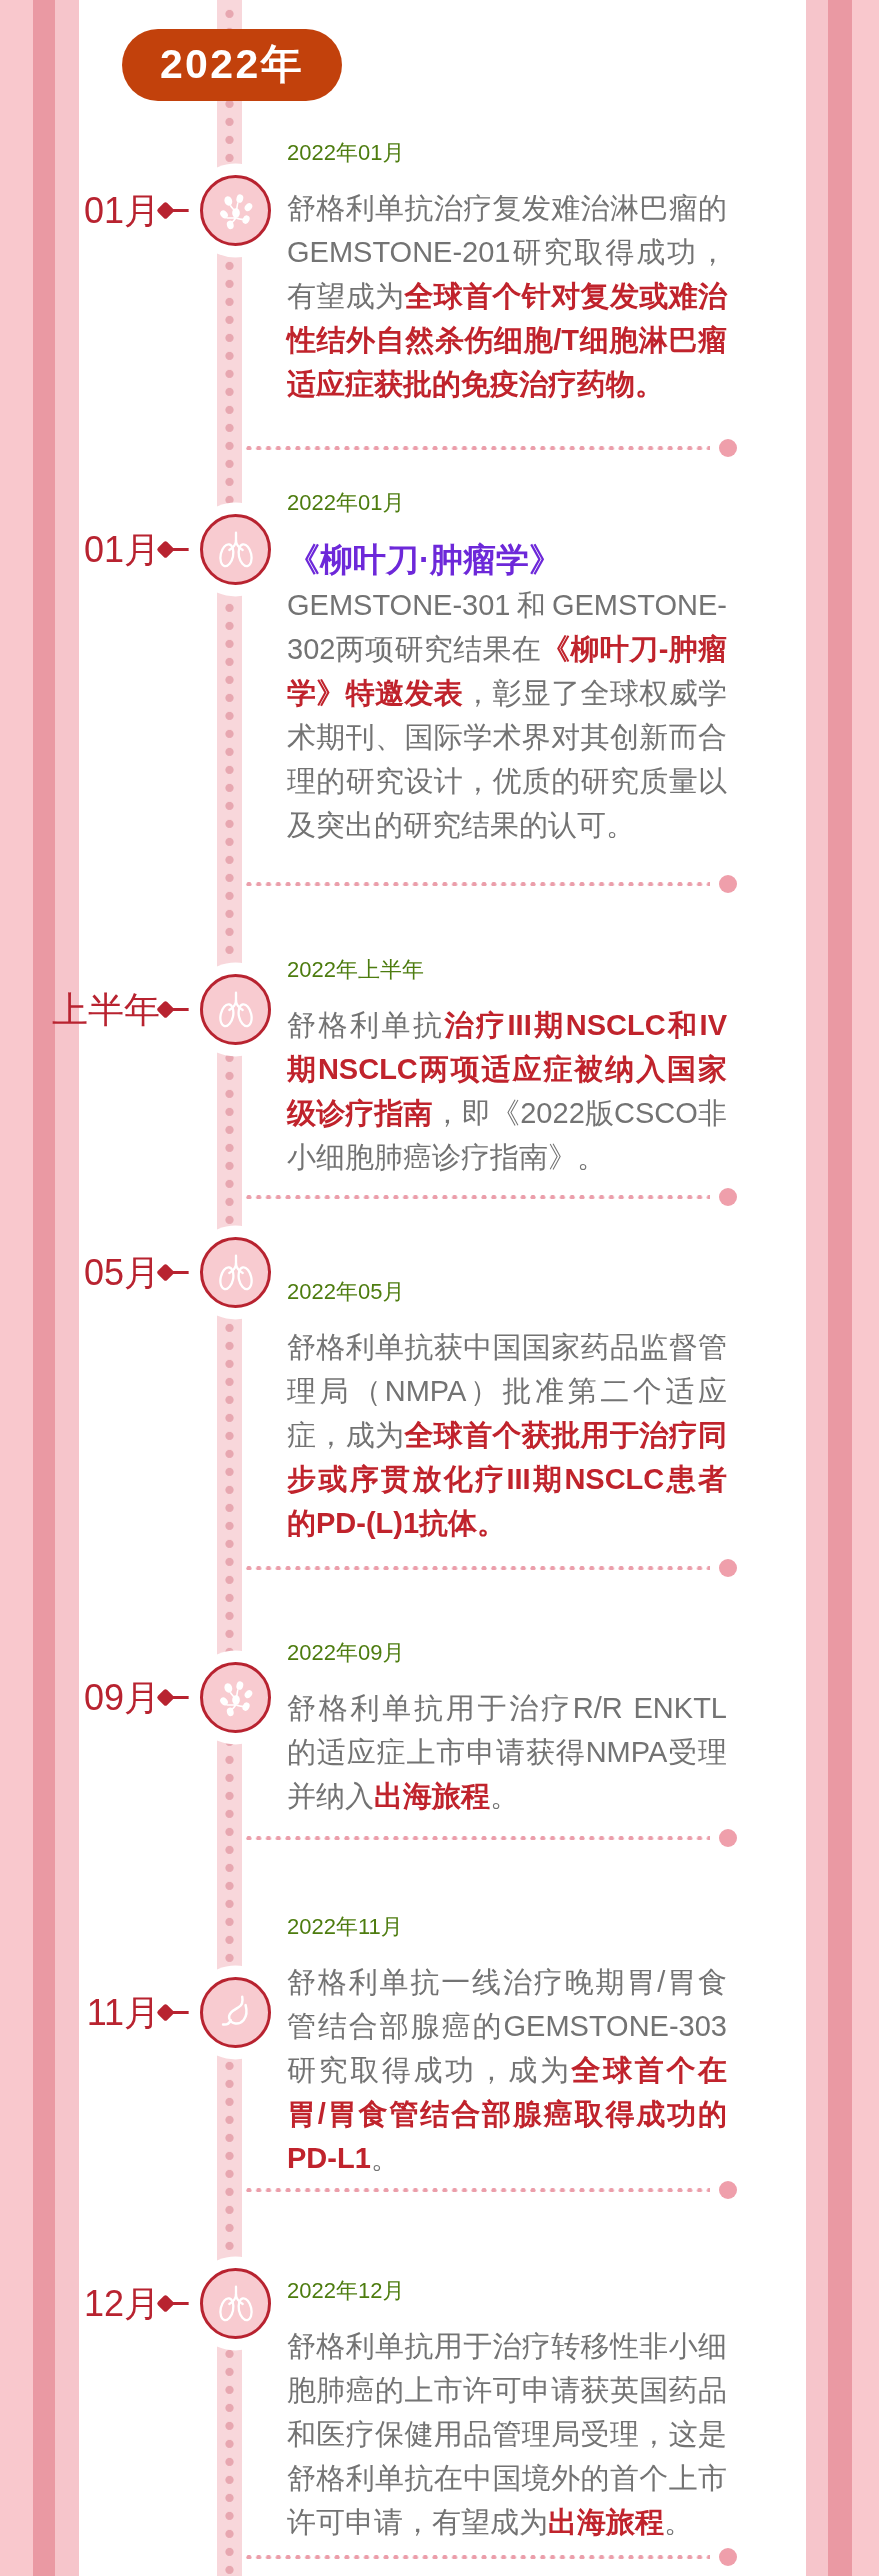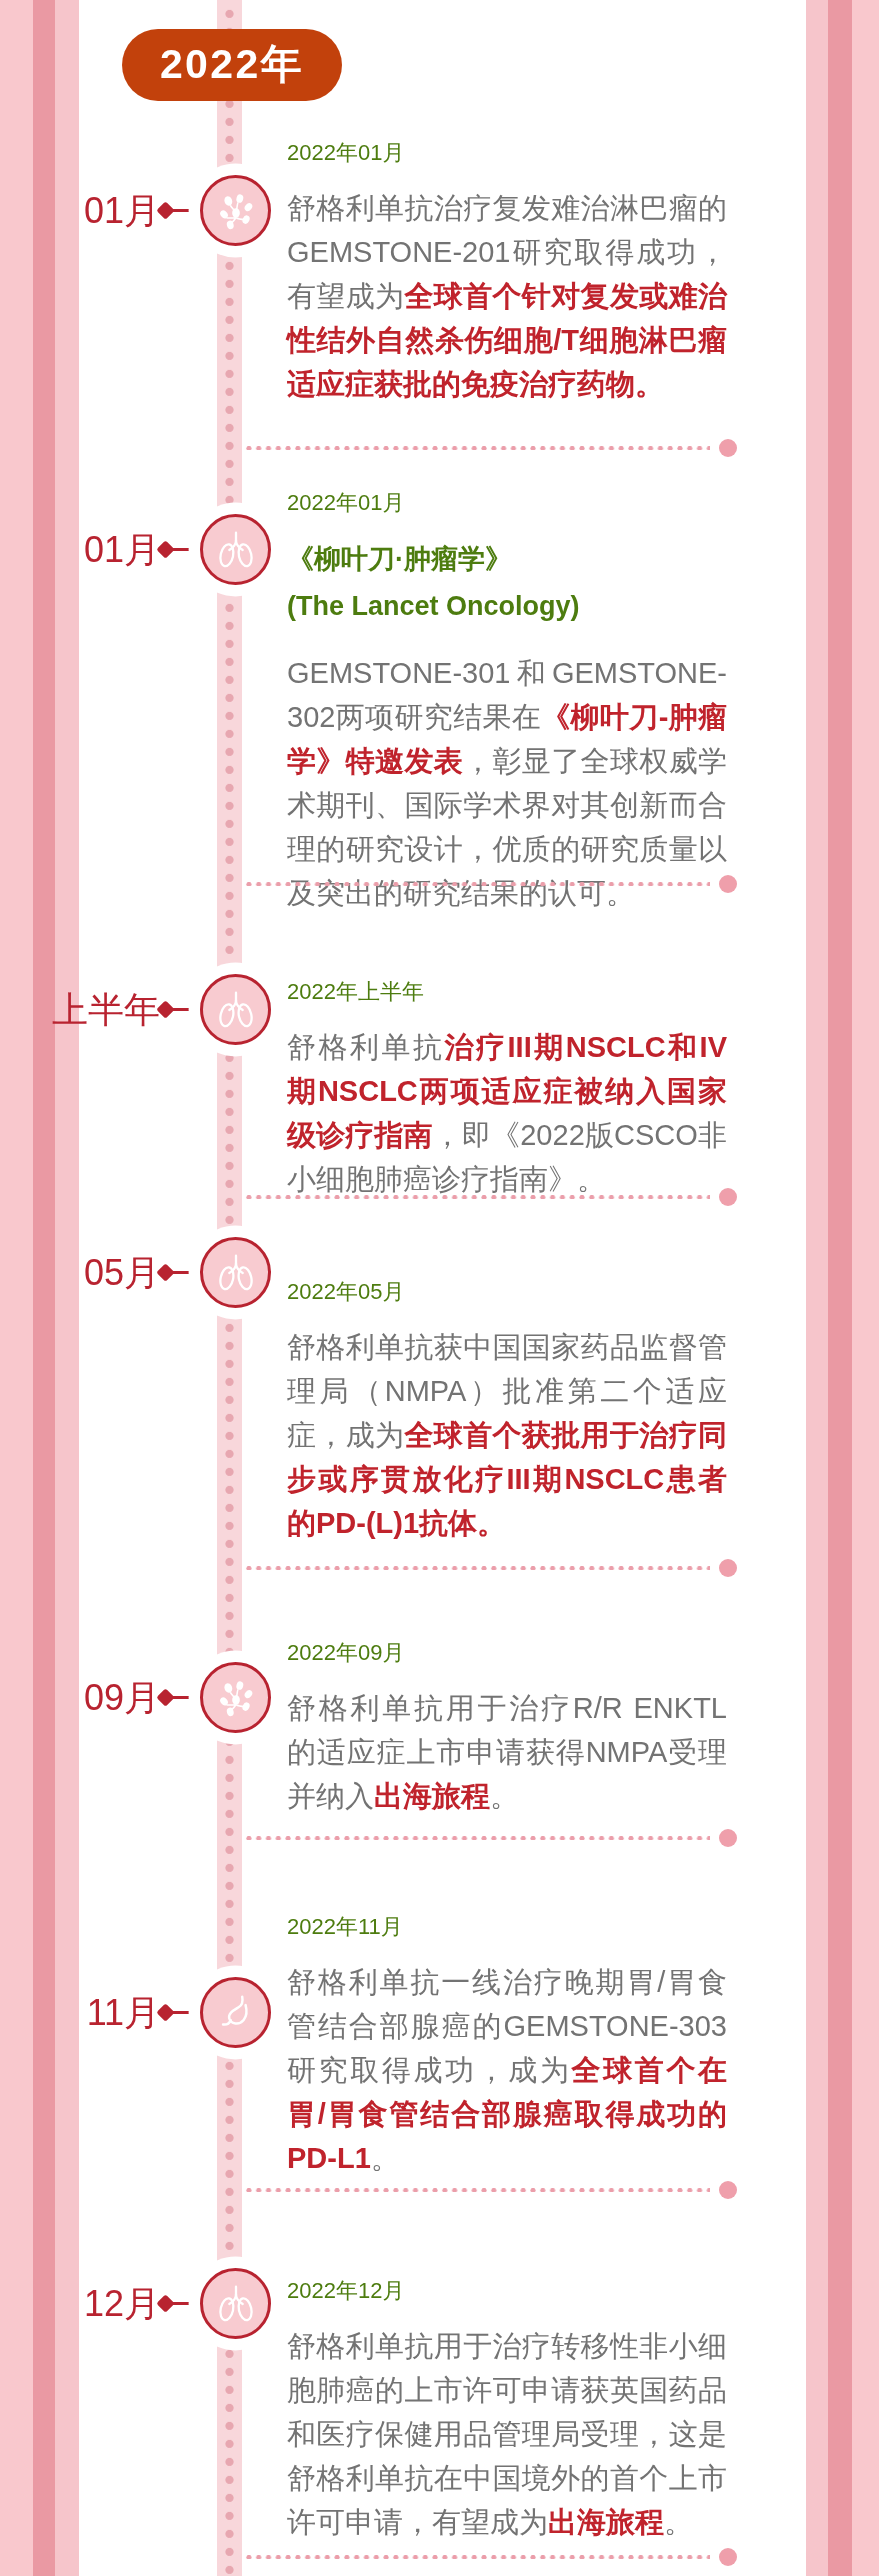--- a/index.html
+++ b/index.html
@@ -43,21 +43,21 @@
   .icon-circle{
     position:absolute;left:200px;top:0;width:65px;height:65px;
     border:3.3px solid #b82330;border-radius:50%;background:#f8cbd0;
     box-shadow:0 0 0 11.4px #ffffff;
     display:flex;align-items:center;justify-content:center;
   }
   .icon-svg{width:46px;height:46px;display:block;}
   
   .content{position:absolute;left:287px;width:440px;}
   .date{font-size:22px;color:#4d7c0f;margin:0 0 18px 0;font-weight:500;}
-  .entry-title{font-size:27px;line-height:47px;color:#4d7c0f;font-weight:700;margin:0 0 21px 0;}
+  .entry-title{font-size:33px;line-height:47px;color:#6d28d9;font-weight:700;margin:0 0 21px 0;}
   .body{font-size:29px;line-height:44px;margin:0;text-align:justify;color:#737373;}
   .seg-gray{color:#737373;}
   .seg-red{color:#c0232c;font-weight:700;}
   
   .separator{position:absolute;left:244px;width:493px;height:18px;}
   .separator .dots{
     position:absolute;left:0;top:6.5px;width:466px;height:4.9px;
     background-image:radial-gradient(circle,#eb9eaa 2.3px,rgba(0,0,0,0) 2.8px);
     background-size:9.8px 4.9px;background-position:0 50%;background-repeat:repeat-x;
   }
@@ -143,41 +143,40 @@
       <div class="connector"></div>
       <div class="icon-circle">
         <svg class="icon-svg" viewBox="0 0 56 56" width="46" height="46">
             <use href="#sym-lungs"></use>
           </svg>
       </div>
     </div>
     <div class="content" style="top:488px">
       <div class="date">2022年01月</div>
       <h3 class="entry-title" style="margin-bottom:0">《柳叶刀·肿瘤学》</h3>
-      <h3 class="entry-title">(The Lancet Oncology)</h3>
       <p class="body"><span class="seg-gray">GEMSTONE-301和GEMSTONE-302两项研究结果在</span><span class="seg-red">《柳叶刀-肿瘤学》特邀发表</span><span class="seg-gray">，彰显了全球权威学术期刊、国际学术界对其创新而合理的研究设计，优质的研究质量以及突出的研究结果的认可。</span></p>
     </div>
   </section>
   <div class="separator" style="top:875px">
     <div class="dots"></div>
     <div class="end-dot"></div>
   </div>
 
   <section>
     <div class="marker" style="top:974px">
       <div class="month">上半年</div>
       <div class="diamond"></div>
       <div class="connector"></div>
       <div class="icon-circle">
         <svg class="icon-svg" viewBox="0 0 56 56" width="46" height="46">
             <use href="#sym-lungs"></use>
           </svg>
       </div>
     </div>
-    <div class="content" style="top:977px">
+    <div class="content" style="top:955px">
       <div class="date">2022年上半年</div>
       <p class="body"><span class="seg-gray">舒格利单抗</span><span class="seg-red">治疗III期NSCLC和IV期NSCLC两项适应症被纳入国家级诊疗指南</span><span class="seg-gray">，即《2022版CSCO非小细胞肺癌诊疗指南》。</span></p>
     </div>
   </section>
   <div class="separator" style="top:1188px">
     <div class="dots"></div>
     <div class="end-dot"></div>
   </div>
 
   <section>

